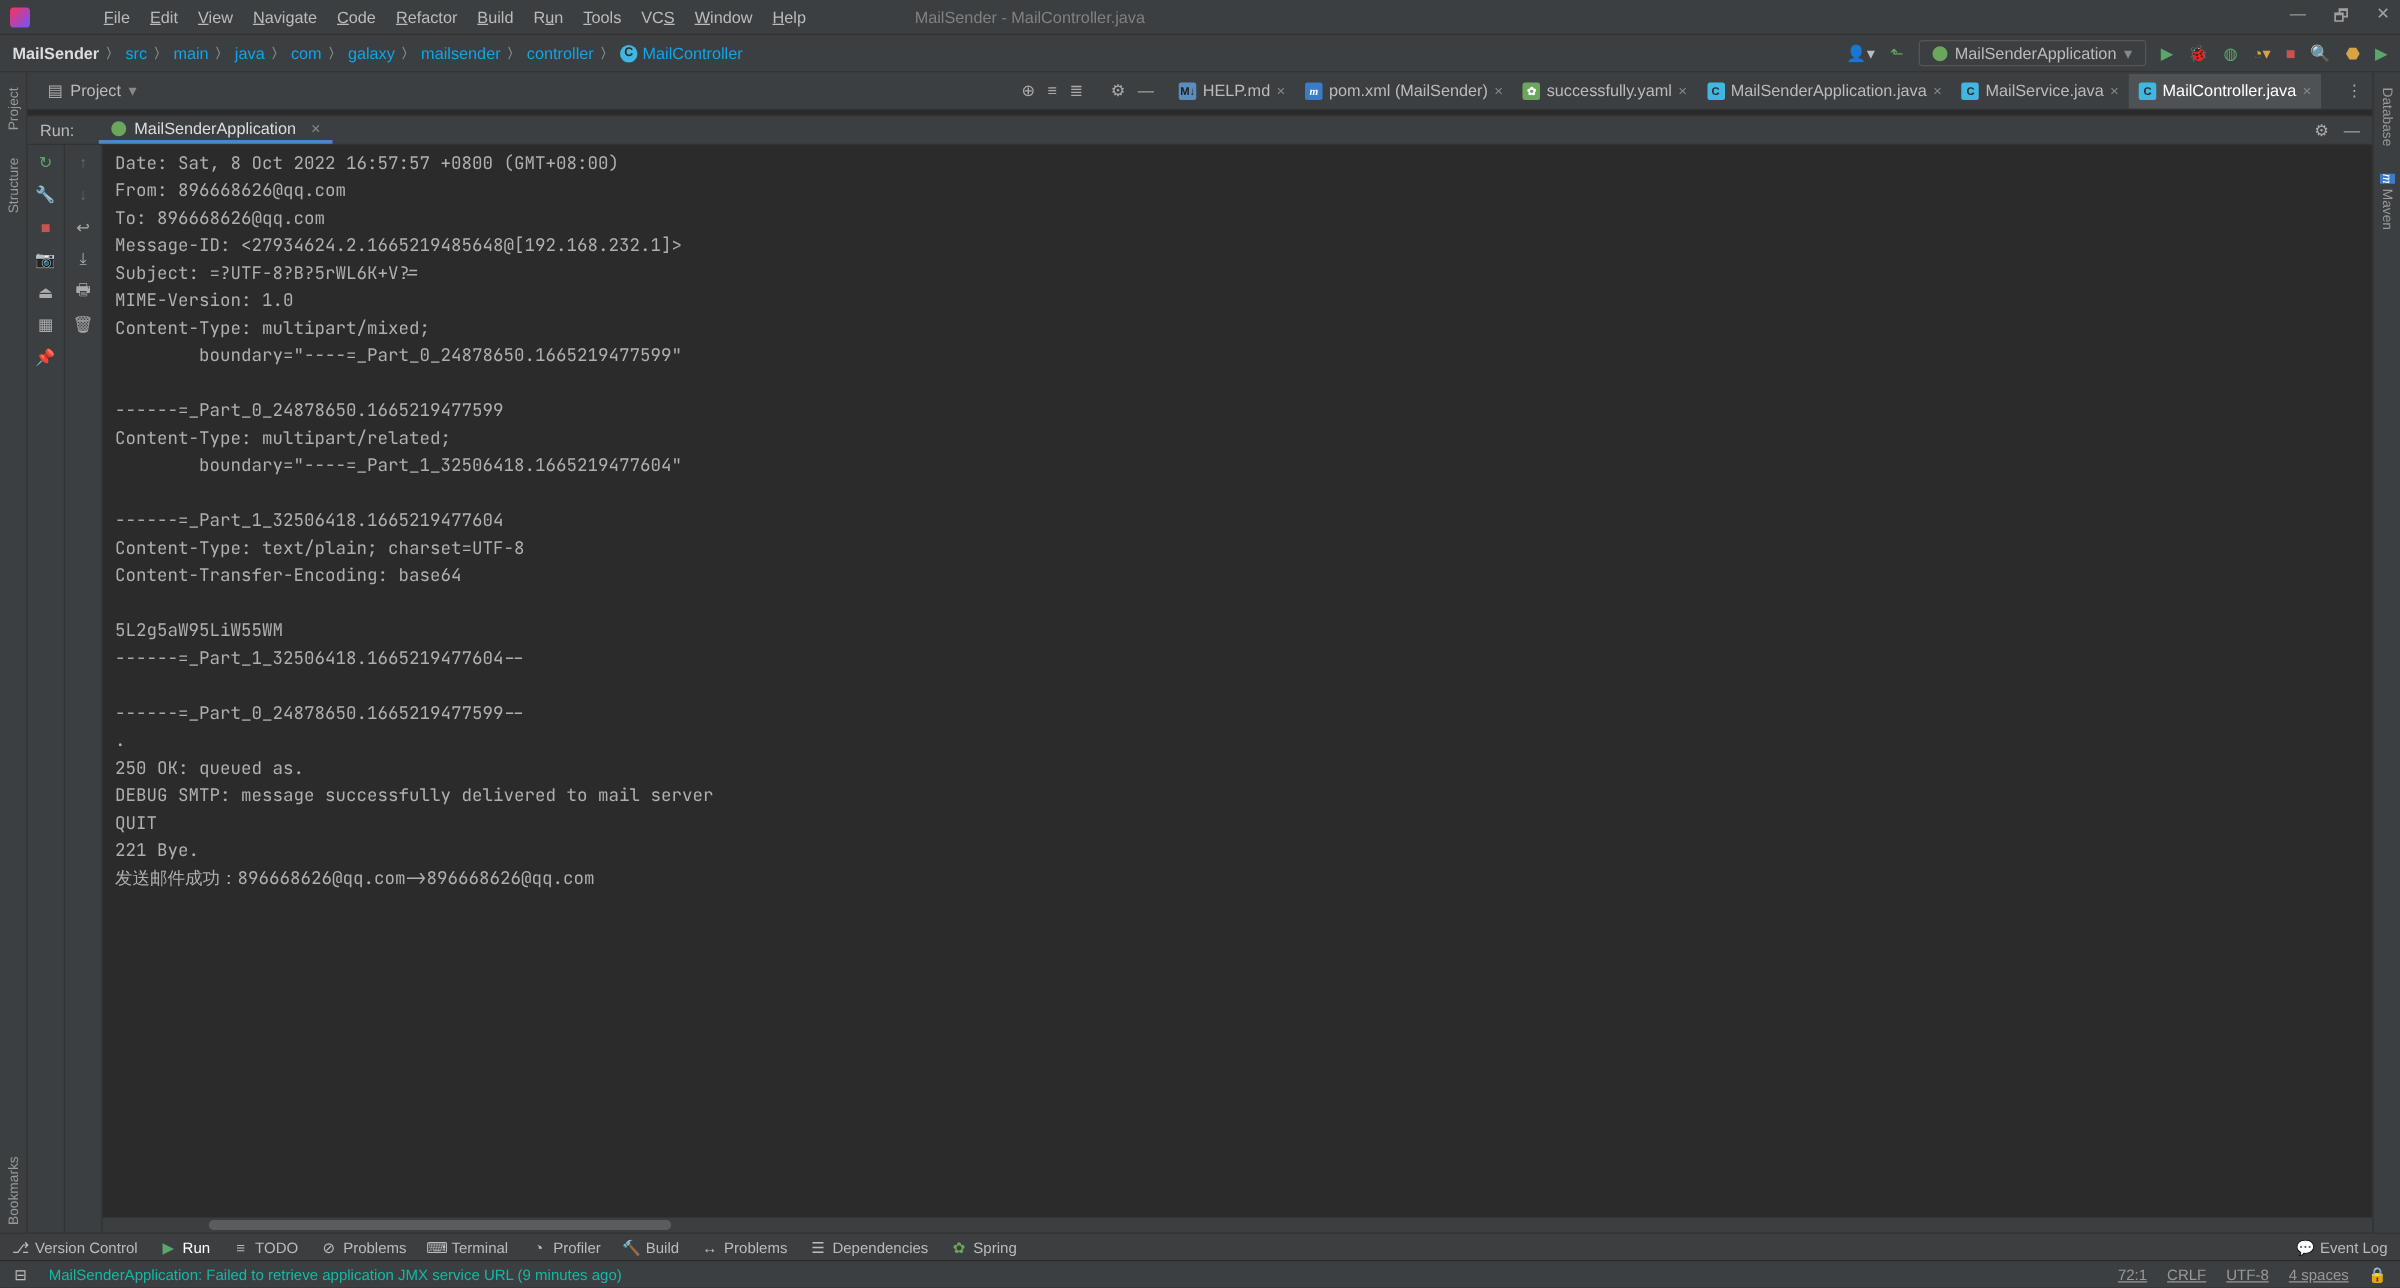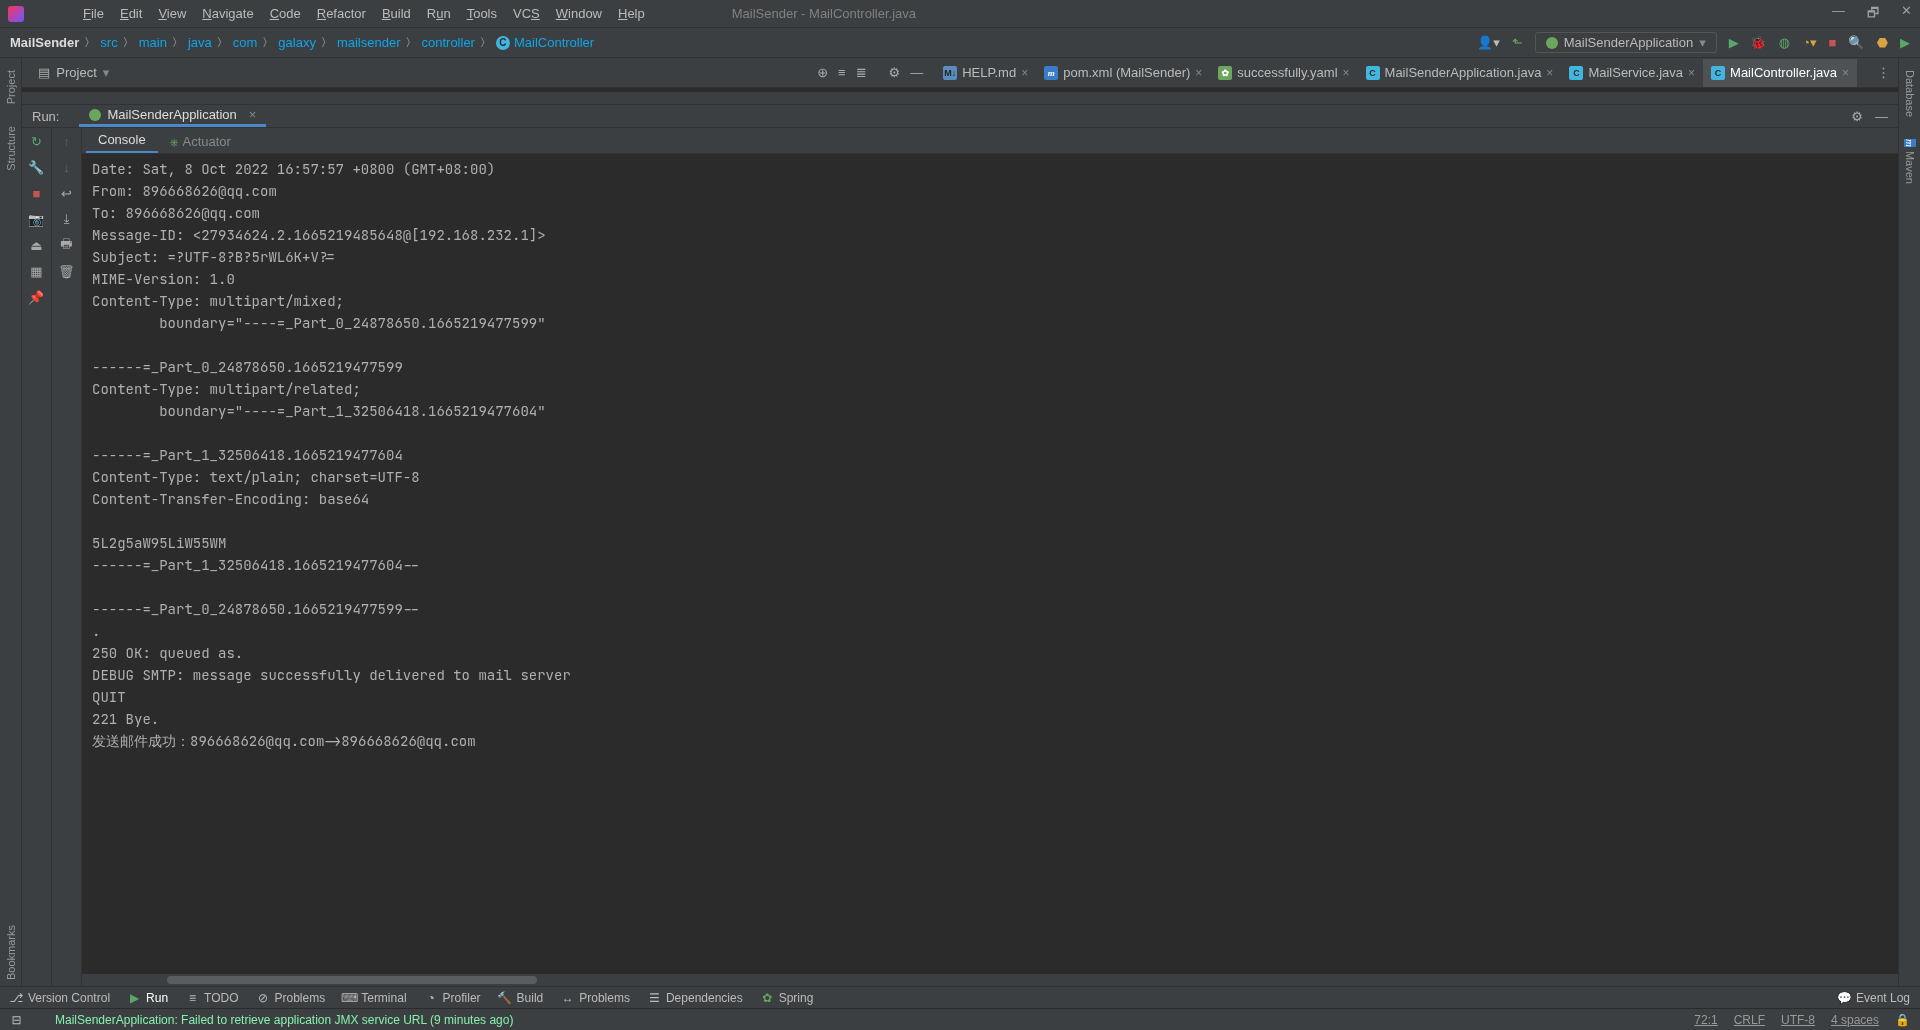--- a/index.html
+++ b/index.html
@@ -42,21 +42,21 @@
 .tab { display: flex; align-items: center; padding: 0 8px; height: 28px; gap: 5px; color: #bbb; cursor: pointer; }
 .tab.active { background: #4e5254; color: #fff; }
 .tab .close { color: #888; font-size: 12px; }
 .tab .fi { width: 14px; height: 14px; display: inline-flex; align-items: center; justify-content: center; border-radius: 2px; font-size: 9px; font-weight: bold; }
 .fi-md { background: #5a8dbd; color: #222; }
 .fi-m { background: #3b7cc9; color: #fff; font-style: italic; font-family: serif; }
 .fi-sb { background: #6ba65d; color: #fff; border-radius: 7px; }
 .fi-java { background: #40b6e0; color: #2b2b2b; border-radius: 7px; }
 .codeview { height: 4px; background: #2b2b2b; overflow: hidden; font-family: "JetBrains Mono", Consolas, monospace; font-size: 12px; padding-left: 460px; color: #cc7832; }
 
-.runheader { height: 24px; background: #3c3f41; display: flex; align-items: center; padding: 0 10px; border-top: 1px solid #323232; border-bottom: 1px solid #323232; margin-top: 12px; }
+.runheader { height: 24px; background: #3c3f41; display: flex; align-items: center; padding: 0 10px; border-top: 1px solid #323232; border-bottom: 1px solid #323232; }
 .runheader .label { color: #bbb; }
 .runheader .runtab { margin-left: 20px; padding: 2px 10px; display: flex; align-items: center; gap: 6px; border-bottom: 3px solid #4a88c7; color: #ddd; }
 .runheader .runtab .sb { width: 12px; height: 12px; background: #6ba65d; border-radius: 6px; }
 .runheader .runtab .close { color: #888; margin-left: 6px; }
 .runheader .right { margin-left: auto; display: flex; gap: 12px; color: #aaa; }
 
 .toolbody { flex: 1; display: flex; background: #2b2b2b; }
 .tbgutter { width: 30px; background: #3c3f41; display: flex; flex-direction: column; align-items: center; padding-top: 4px; gap: 8px; border-right: 1px solid #323232; }
 .tbgutter2 { width: 30px; background: #3c3f41; display: flex; flex-direction: column; align-items: center; padding-top: 4px; gap: 8px; border-right: 1px solid #323232; }
 .tbgutter .tico, .tbgutter2 .tico { width: 18px; height: 18px; display: flex; align-items: center; justify-content: center; color: #aaa; cursor: pointer; }
@@ -71,21 +71,21 @@
 .hscroll { height: 12px; background: #3c3f41; }
 .hscroll .thumb { height: 8px; width: 370px; background: #5a5d5f; border-radius: 4px; margin-left: 85px; margin-top:2px; }
 
 .bottombar { height: 22px; background: #3c3f41; display: flex; align-items: center; padding: 0 10px; border-top: 1px solid #323232; gap: 18px; font-size: 12px; }
 .bottombar .bitem { display: flex; align-items: center; gap: 5px; color: #bbb; cursor: pointer; }
 .bottombar .bitem.active { color: #fff; }
 .bottombar .spacer { flex: 1; }
 .bbicon { width: 13px; height: 13px; display:inline-flex; align-items:center; justify-content:center; }
 
 .statusbar { height: 22px; background: #3c3f41; display: flex; align-items: center; padding: 0 10px; border-top: 1px solid #2a2a2a; font-size: 12px; gap: 16px; }
-.statusbar .msg { color: #86efac; margin-left: 16px; }
+.statusbar .msg { color: #14b8a6; }
 .statusbar .spacer { flex: 1; }
 .statusbar .sitem { color: #999; text-decoration: underline; }
 .lockico { color: #aaa; }
 
 .mi { font-style: normal; }
 </style>
 </head>
 <body>
 
 <div class="titlebar">
@@ -240,24 +240,20 @@
       </div>
       <div class="tbgutter2">
         <div class="tico" style="color:#666">↑</div>
         <div class="tico" style="color:#666">↓</div>
         <div class="tico">↩</div>
         <div class="tico">⤓</div>
         <div class="tico">🖶</div>
         <div class="tico">🗑</div>
       </div>
       <div class="consolearea">
-        <div class="consoletabs">
-          <div class="ctab active">Console</div>
-          <div class="ctab"><i class="mi aico">⎈</i><span>Actuator</span></div>
-        </div>
         <pre class="console">Date: Sat, 8 Oct 2022 16:57:57 +0800 (GMT+08:00)
 From: 896668626@qq.com
 To: 896668626@qq.com
 Message-ID: &lt;27934624.2.1665219485648@[192.168.232.1]&gt;
 Subject: =?UTF-8?B?5rWL6K+V?=
 MIME-Version: 1.0
 Content-Type: multipart/mixed; 
 	boundary="----=_Part_0_24878650.1665219477599"
 
 ------=_Part_0_24878650.1665219477599

